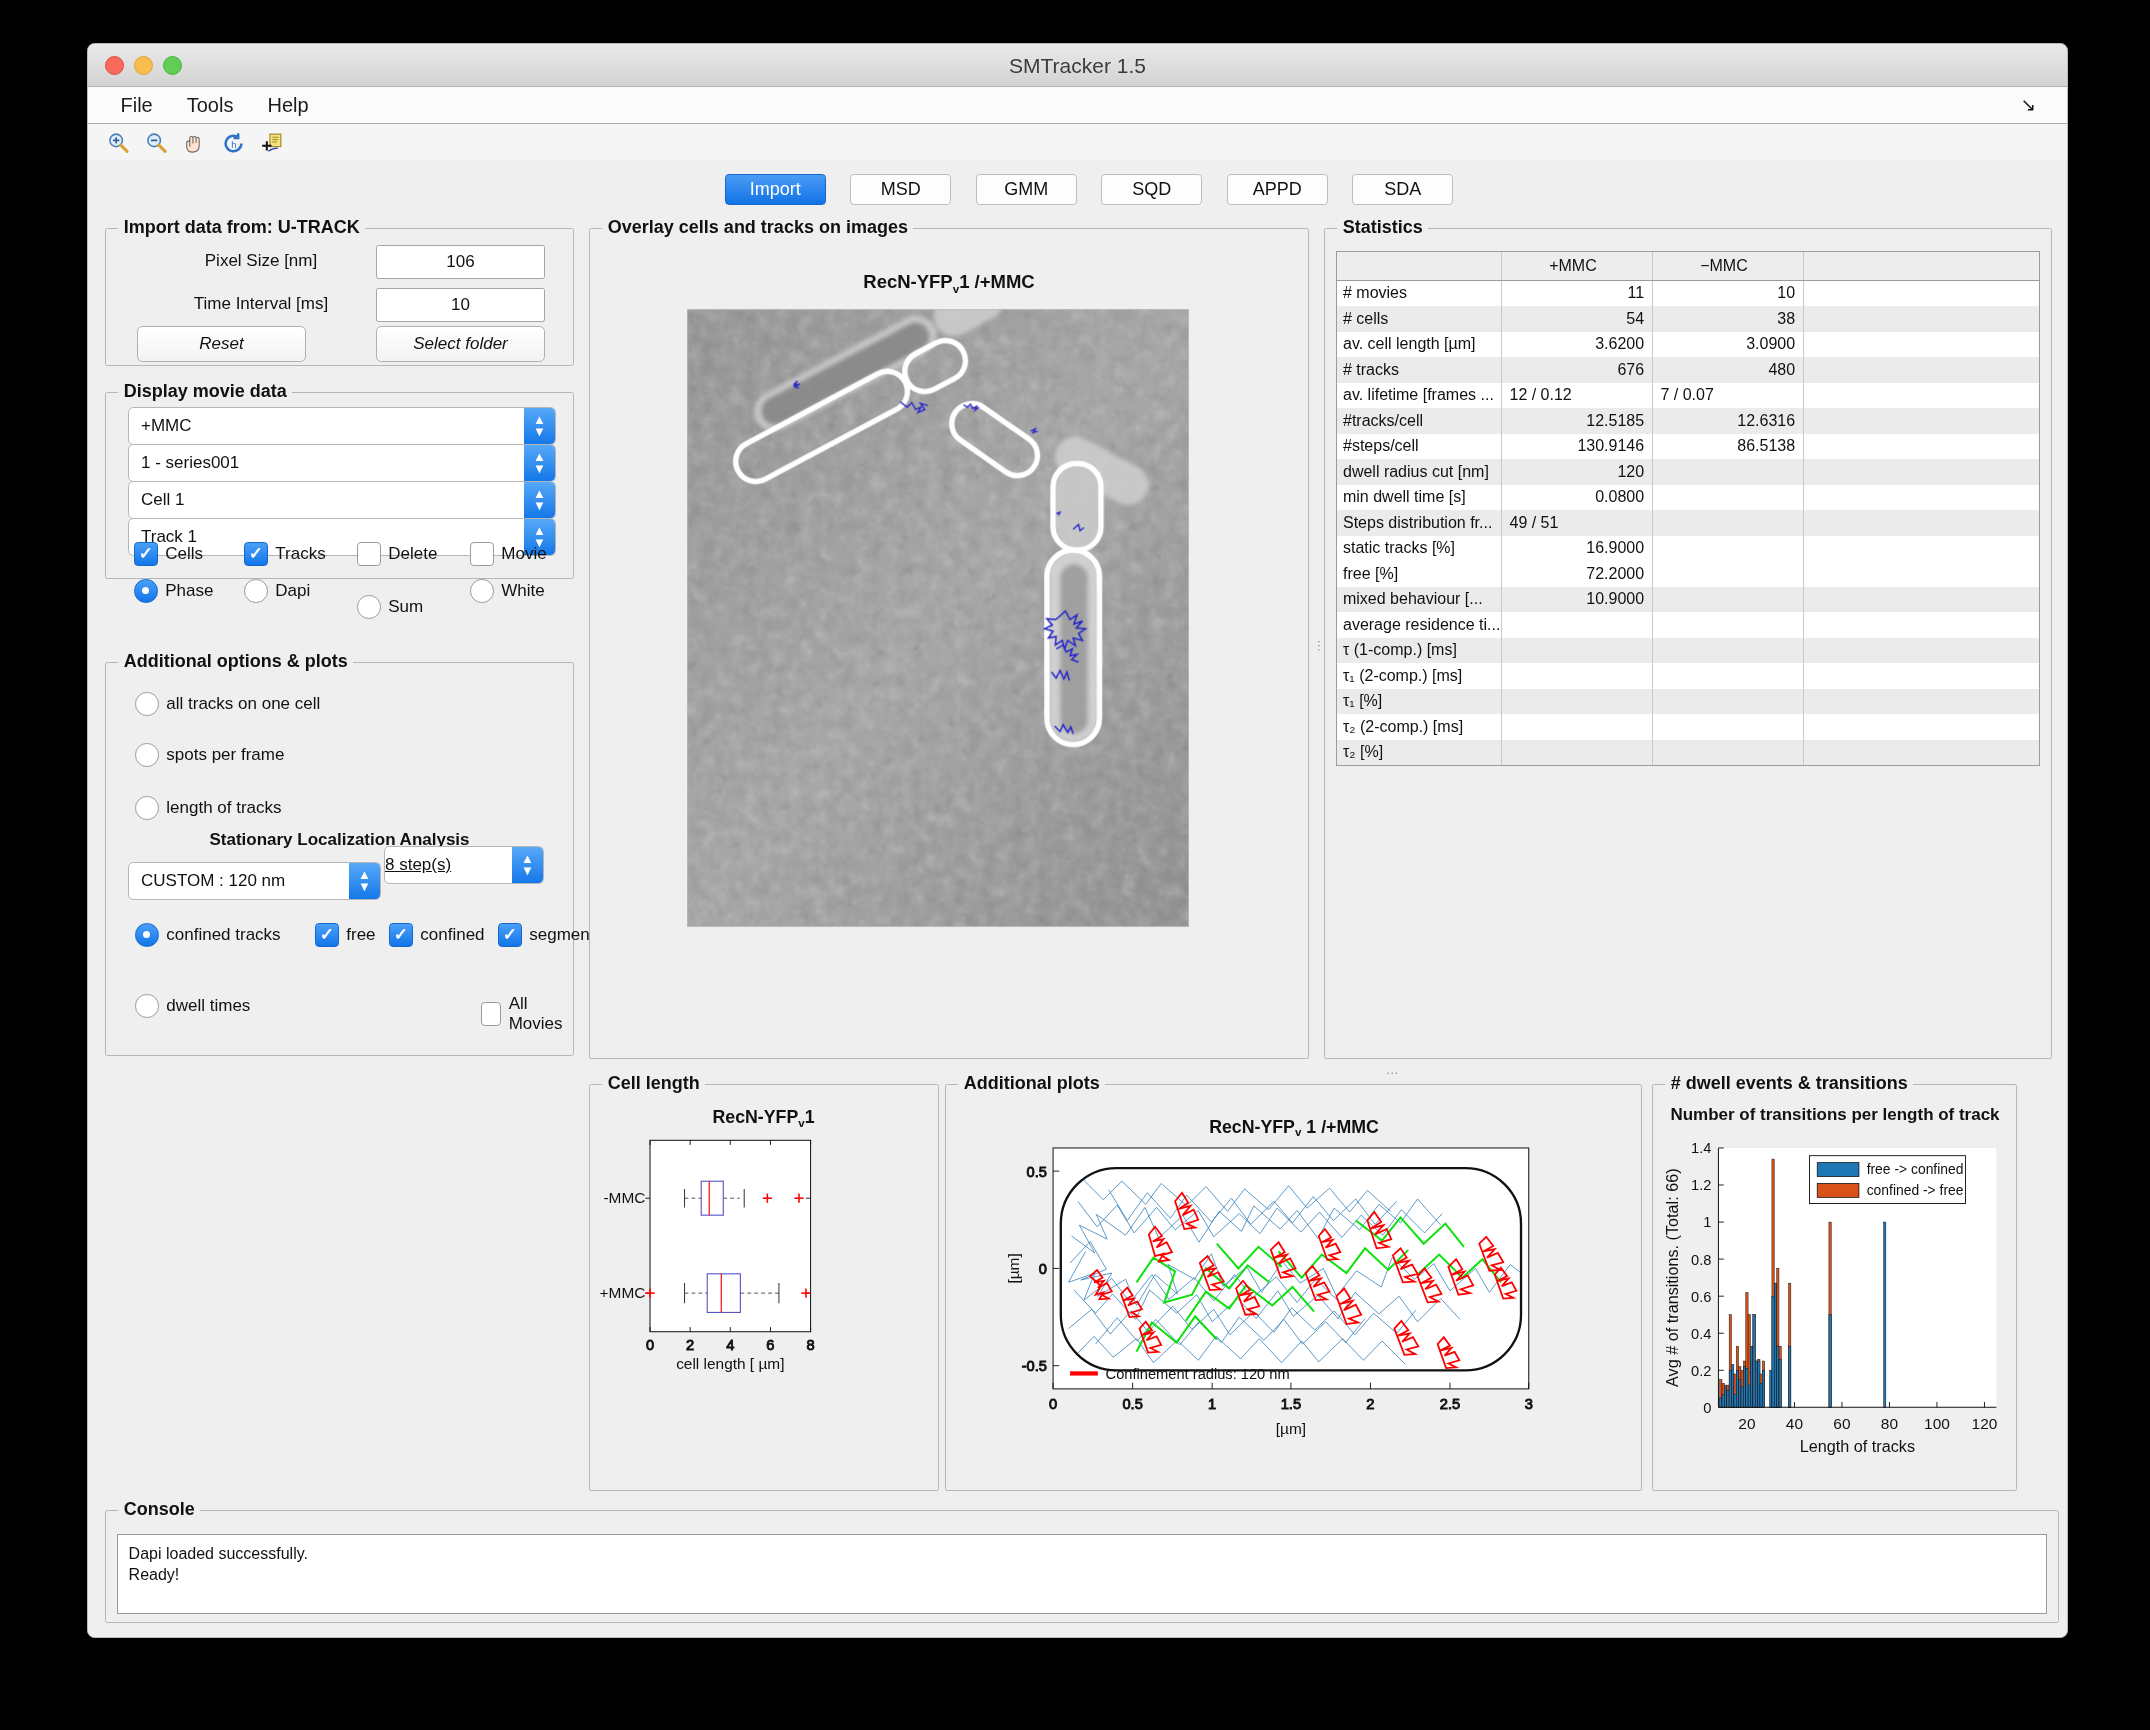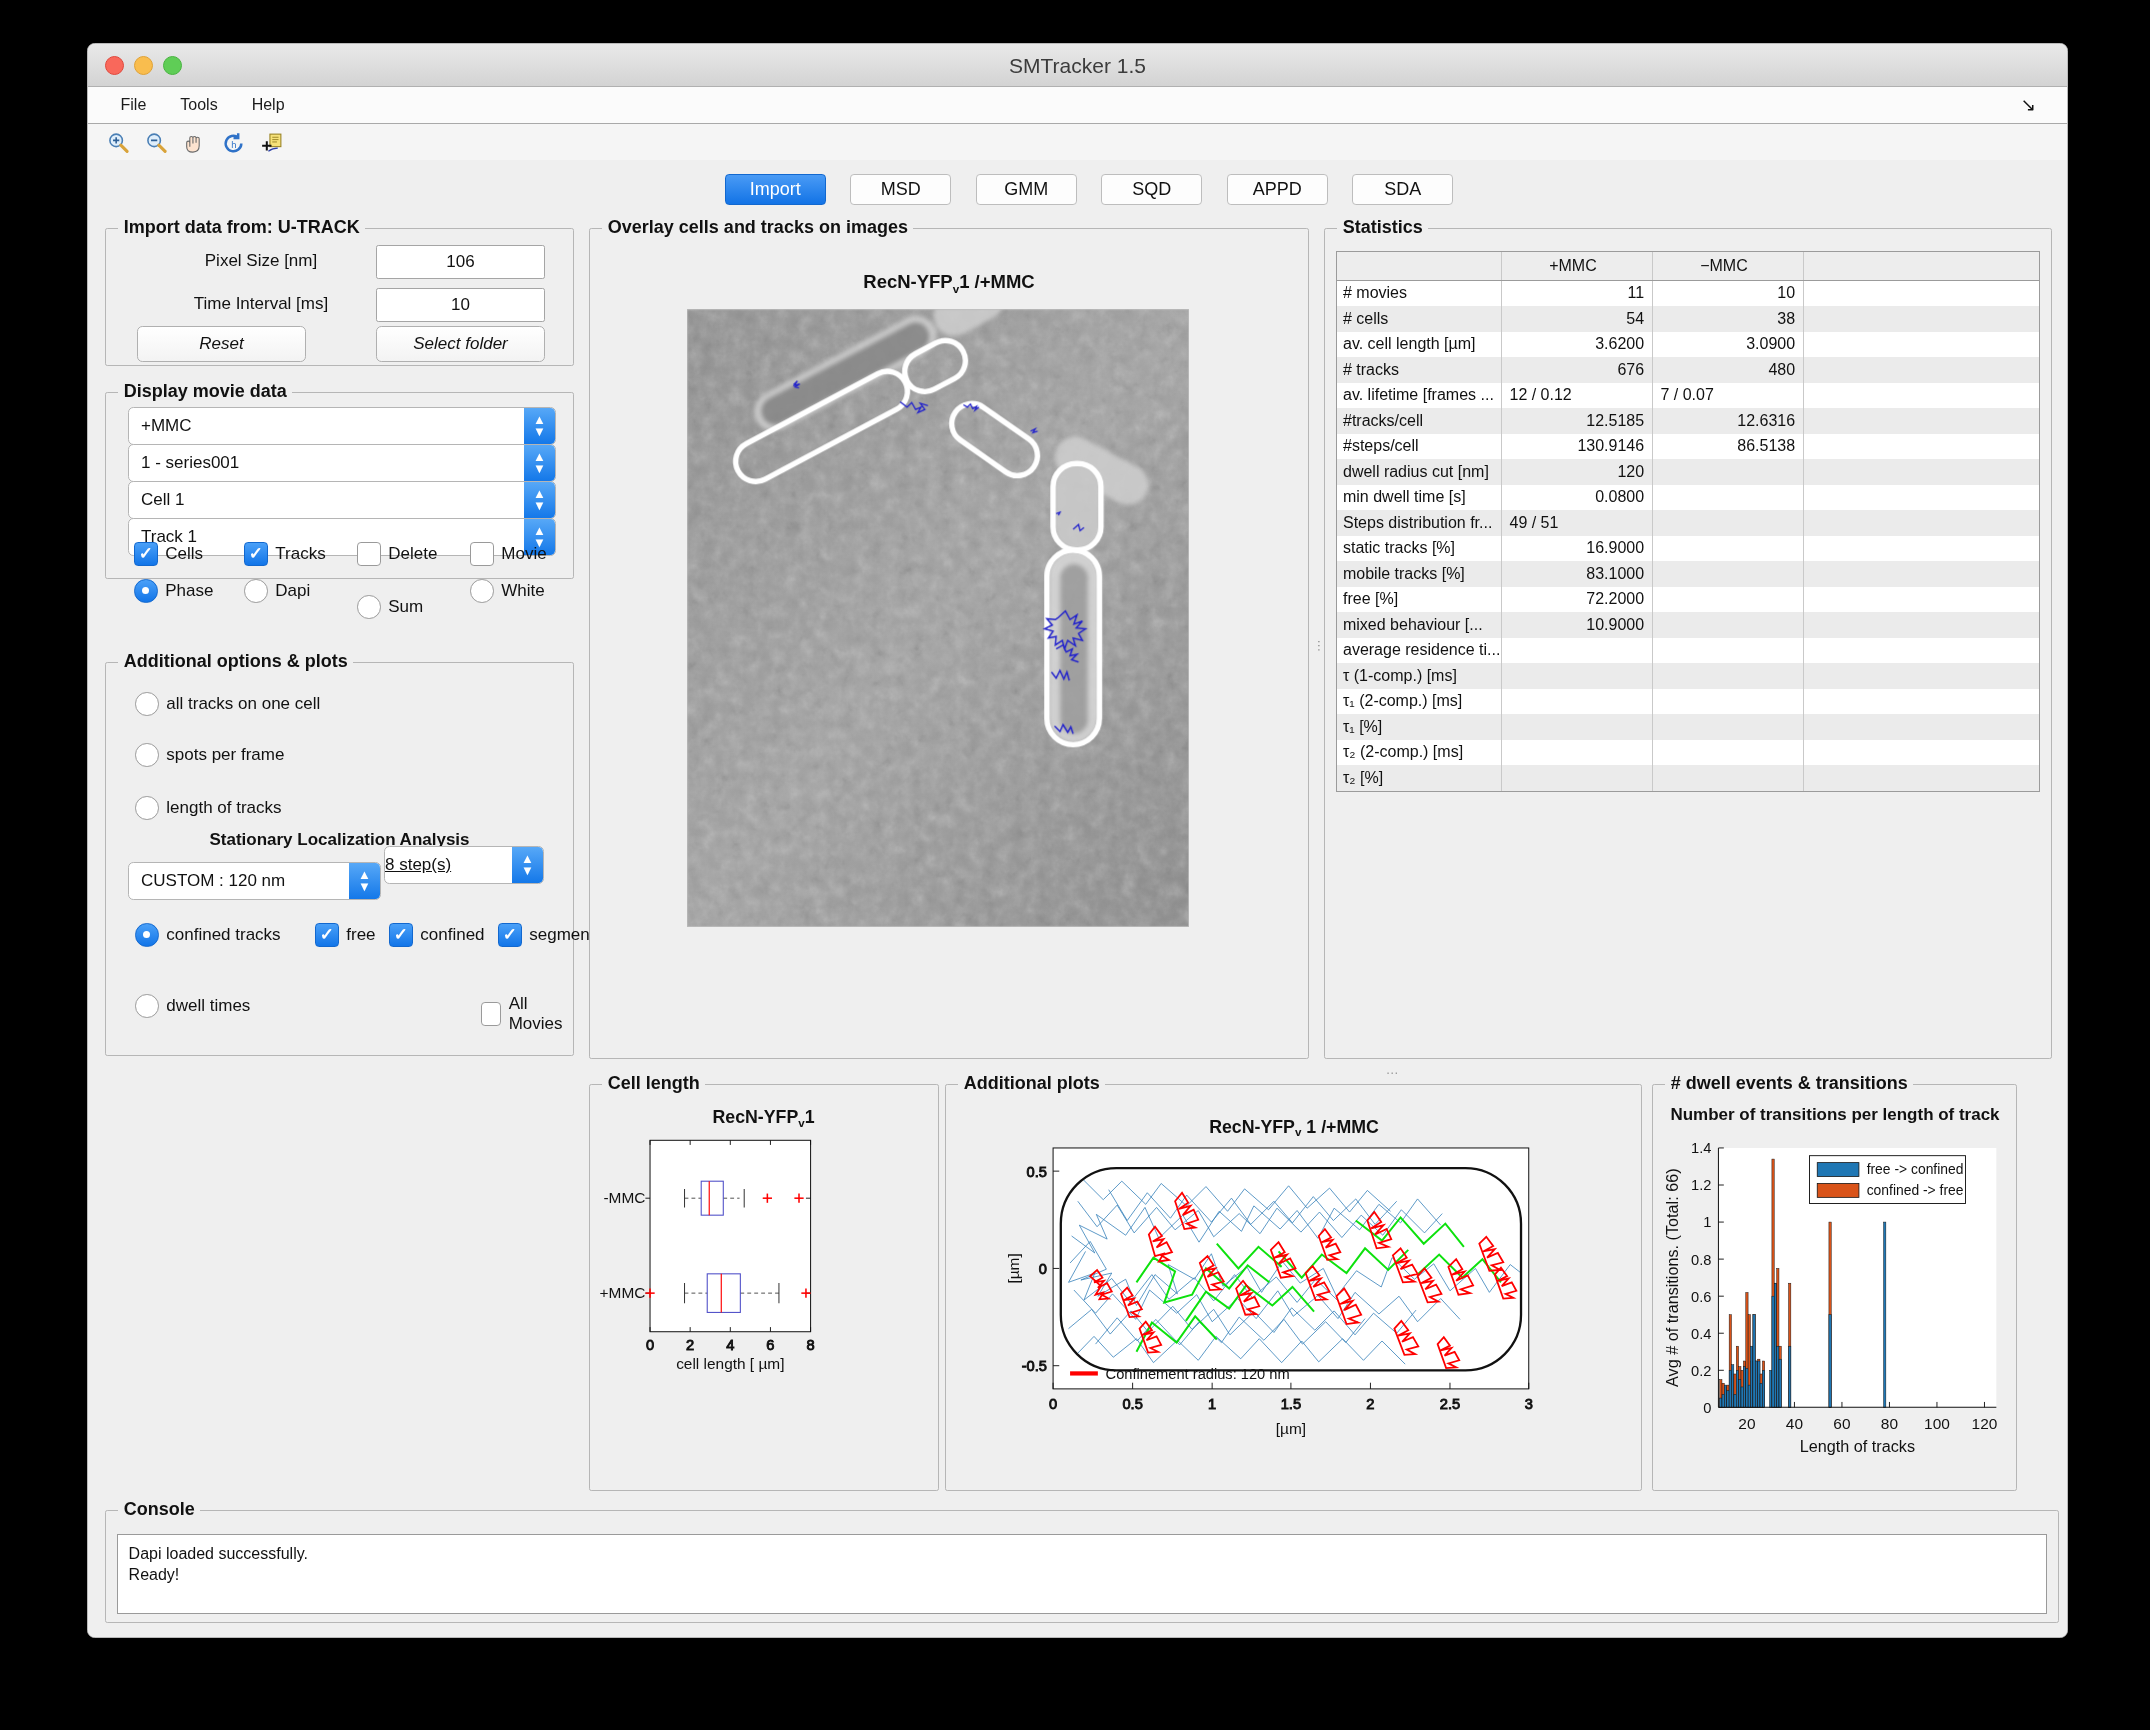--- a/index.html
+++ b/index.html
@@ -18,21 +18,21 @@
   .title-text{position:absolute;left:0;right:0;top:10px;text-align:center;
               font-size:21px;color:#3c3c3c;}
   .traffic{position:absolute;left:17px;top:12.4px;display:flex;gap:10px;}
   .dot{width:17px;height:17px;border-radius:50%;}
   .dot.r{background:#f9685b;border:0.8px solid #e0483c;}
   .dot.y{background:#f9bd4e;border:0.8px solid #e0a236;}
   .dot.g{background:#5fcd56;border:0.8px solid #49b441;}
 
   .menubar{height:36px;background:#fbfbfb;border-bottom:0.8px solid #a9a9a9;
            display:flex;align-items:center;padding-left:15.5px;gap:0;position:relative;}
-  .menu-item{font-size:16px;color:#1b1b1b;padding:0 17px;line-height:36px;}
+  .menu-item{font-size:20px;color:#1b1b1b;padding:0 17px;line-height:36px;}
   .menu-arrow{position:absolute;right:31px;top:7px;font-size:18.5px;color:#111;
               font-family:"DejaVu Sans",sans-serif;}
 
   .toolbar{height:39px;background:#f5f5f5;border-bottom:0.8px solid #c4c4c4;
            display:flex;align-items:center;padding-left:17px;gap:12.4px;}
   .tool{width:26px;height:26px;display:flex;align-items:center;justify-content:center;}
 
   .body-area{position:absolute;left:0;right:0;top:116px;bottom:0;background:#efefef;}
 
   
@@ -420,25 +420,20 @@
               <div class="c2"></div>
             </div>
             <div class="trow alt">
               <div class="c0">Steps distribution fr...</div>
               <div class="c1 lft">49 / 51</div>
               <div class="c2 lft"></div>
             </div>
             <div class="trow">
               <div class="c0">static tracks [%]</div>
               <div class="c1">16.9000</div>
-              <div class="c2"></div>
-            </div>
-            <div class="trow alt">
-              <div class="c0">mobile tracks [%]</div>
-              <div class="c1">83.1000</div>
               <div class="c2"></div>
             </div>
             <div class="trow">
               <div class="c0">  free [%]</div>
               <div class="c1">72.2000</div>
               <div class="c2"></div>
             </div>
             <div class="trow alt">
               <div class="c0">  mixed behaviour [...</div>
               <div class="c1">10.9000</div>

